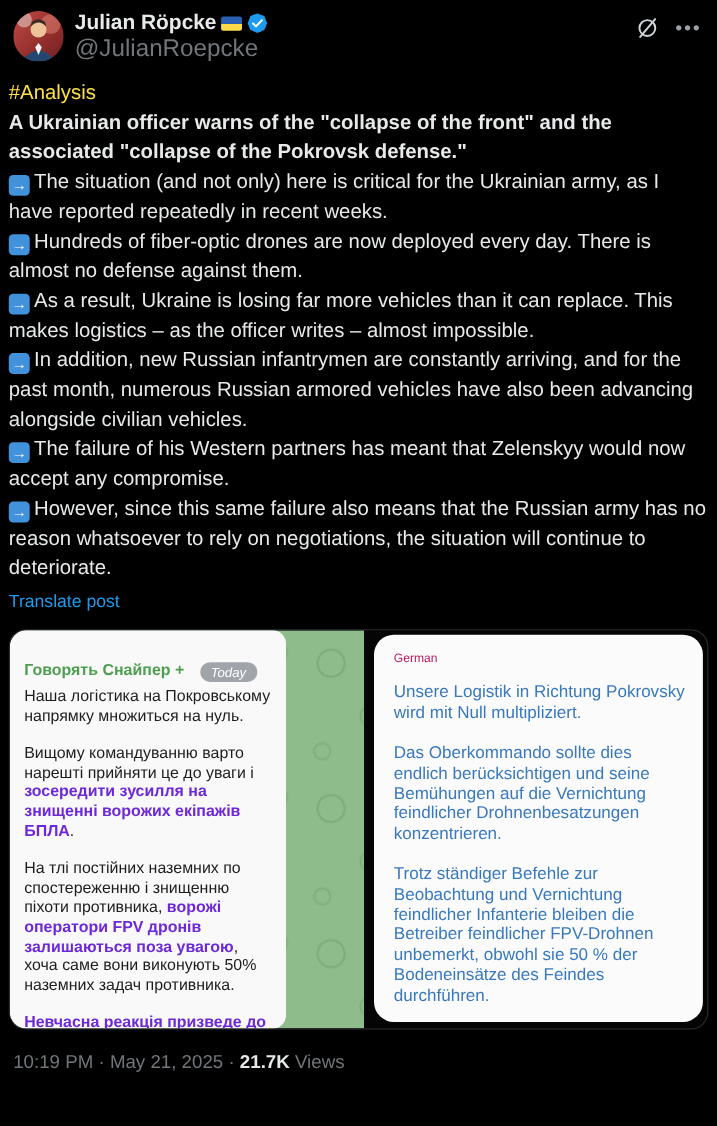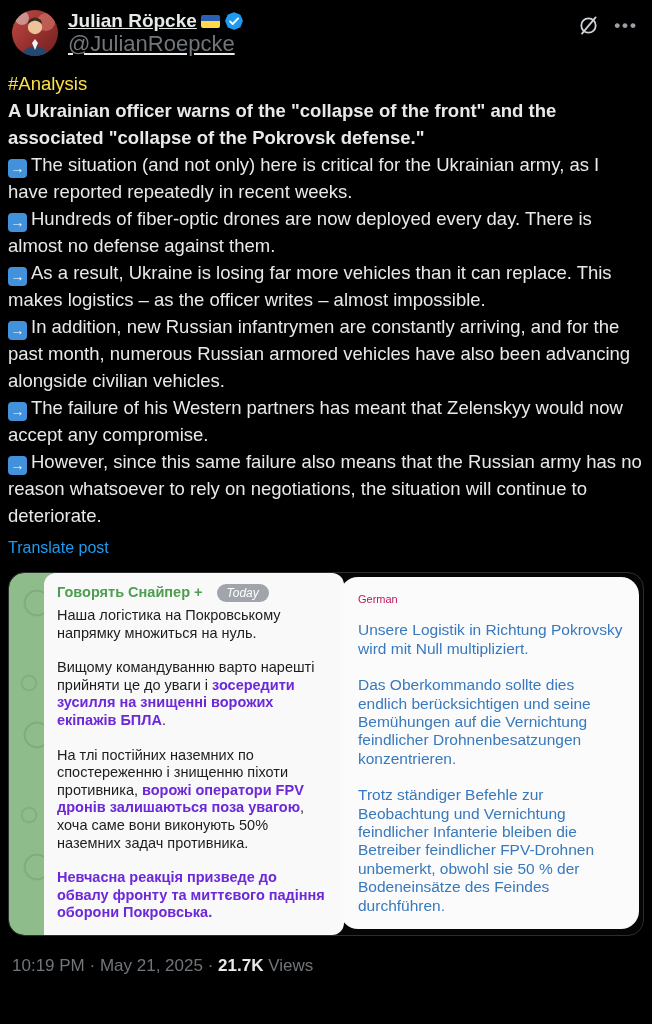--- a/index.html
+++ b/index.html
@@ -7,21 +7,21 @@
   body {
     width:652px; height:1024px; overflow:hidden;
     font-family:"Liberation Sans", sans-serif;
     color:#e7e9ea;
   }
   .post { padding:10px 8px 0 8px; }
 
   
   .hdr { display:flex; align-items:flex-start; padding-left:4px; }
   .avatar { width:46px; height:46px; border-radius:50%; overflow:hidden; flex:0 0 46px; }
-  .id-block { margin-left:10px; flex:1; min-width:0;text-decoration:underline; }
+  .id-block { margin-left:10px; flex:1; min-width:0; }
   .name-row { display:flex; align-items:center; gap:4px; }
   .name { font-size:19px; font-weight:700; color:#e7e9ea; line-height:22px; }
   .flag { display:inline-block; width:19px; height:13px; border-radius:2px;
           background:linear-gradient(#2a5fb4 50%, #ffd948 50%); }
   .handle { font-size:22px; color:#71767b; line-height:21px; margin-top:1px; }
   .hdr-actions { display:flex; align-items:center; gap:14px; padding:4px 6px 0 0; }
   .dots { color:#9aa0a6; font-size:17px; font-weight:700; letter-spacing:2px; line-height:14px; }
 
   
   .body-text { margin-top:14px; font-size:18.5px; line-height:27px; color:#e7e9ea; }
@@ -46,23 +46,23 @@
     border-radius:15px 0 0 15px;
     background-color:#8fbc8b;
     background-image:
       radial-gradient(circle at 28px 30px,  transparent 11px, rgba(74,118,70,.30) 12px, transparent 14px),
       radial-gradient(circle at 64px 78px,  transparent 8px,  rgba(74,118,70,.26) 9px,  transparent 11px),
       radial-gradient(circle at 20px 110px, transparent 6px,  rgba(74,118,70,.24) 7px,  transparent 9px),
       radial-gradient(circle at 70px 20px,  transparent 5px,  rgba(74,118,70,.22) 6px,  transparent 8px);
     background-size:88px 132px;
   }
   .bubble {
-    position:absolute; left:0; top:0; bottom:0; width:300px;
+    position:absolute; left:0; top:0; bottom:0; width:251px;
     background:#f9f9f9; border-radius:12px 12px 12px 0;
-    padding:11px 13px; color:#1d1d1f; font-size:14.5px; line-height:17.6px;margin-left:35px;
+    padding:29px 13px; color:#1d1d1f; font-size:14.5px; line-height:17.6px;
   }
   .bubble-hdr { display:flex; align-items:center; margin-bottom:5px; }
   .channel { color:#4d9e50; font-weight:700; font-size:14.5px; white-space:nowrap; }
   .today-pill {
     margin-left:14px; background:rgba(145,151,157,.85); color:#fff;
     font-size:12px; padding:1px 10px; border-radius:10px; line-height:16px;font-style:italic;
   }
   .bubble p { margin:0 0 17px 0; }
   .bubble p:last-of-type { margin-bottom:7px; }
   .b { font-weight:700; color:#6d28d9; }

